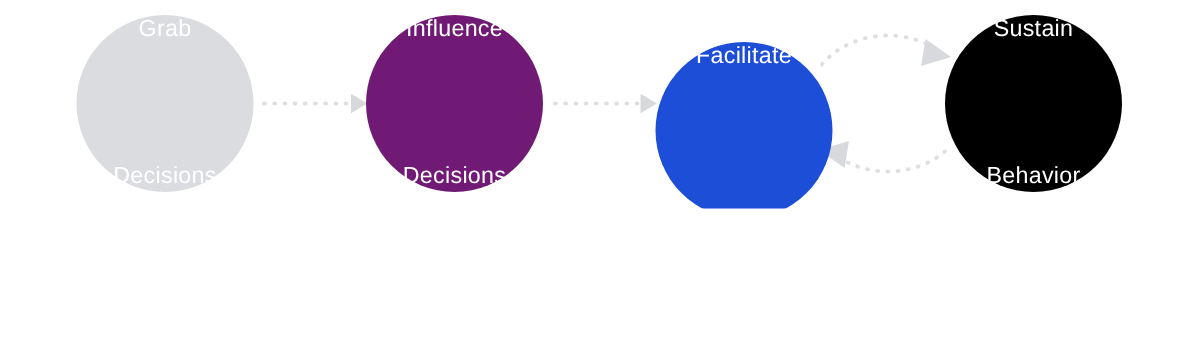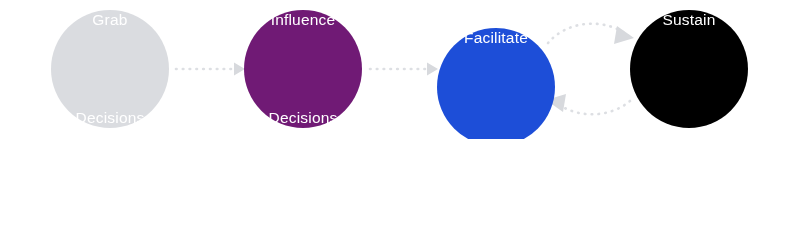--- a/index.html
+++ b/index.html
@@ -84,15 +84,16 @@
     <div class="node-label">Influence</div>
     <div class="node-label">Decisions</div>
   </div>
 
   <div class="node" style="left:437px; top:28px; background:#1d4ed8;">
     <div class="node-label">Facilitate</div>
   </div>
 
   <div class="node" style="left:630px; top:10px; background:#000000;">
     <div class="node-label">Sustain</div>
+    <div class="node-label">Behavior</div>
   </div>
 
 </div>
 
 </body></html>

